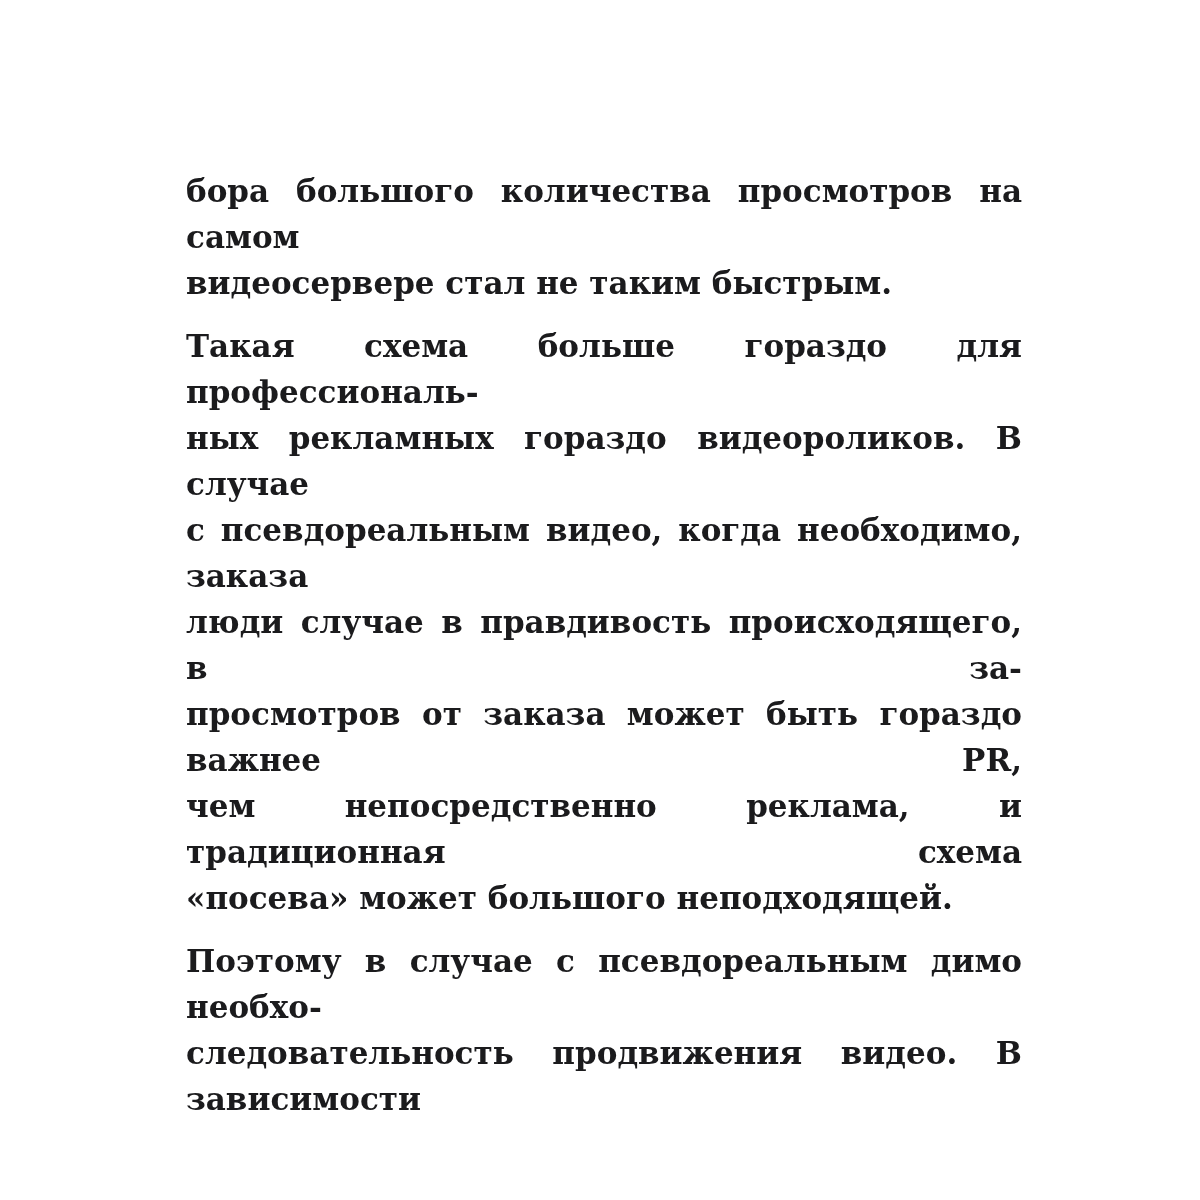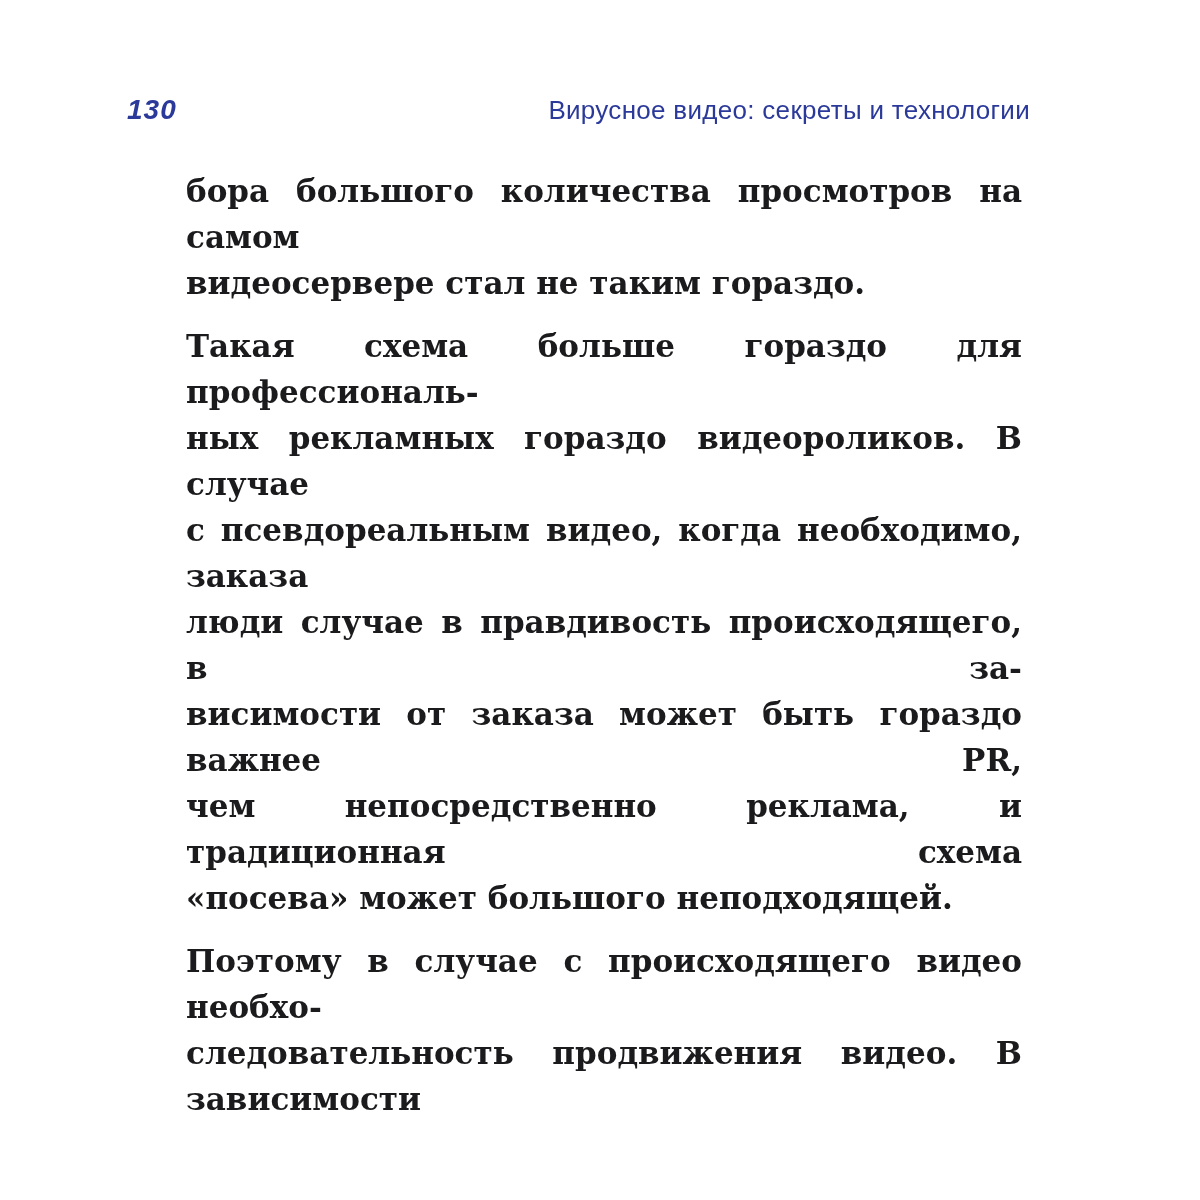--- a/index.html
+++ b/index.html
@@ -56,37 +56,33 @@
     white-space: normal;
   }
   .line.last {
     text-align-last: left;
   }
 </style>
 </head>
 <body>
 
 <div class="page">
-  <div class="page-header">
-    <span class="page-number">130</span>
-    <span class="header-title">Вирусное видео: секреты и технологии</span>
-  </div>
 
   <div class="page-content">
       <div class="para">
         <div class="line">бора большого количества просмотров на самом</div>
-        <div class="line last">видеосервере стал не таким гораздо.</div>
+        <div class="line last">видеосервере стал не таким быстрым.</div>
       </div>
       <div class="para">
         <div class="line">Такая схема больше гораздо для профессиональ-</div>
         <div class="line">ных рекламных гораздо видеороликов. В случае</div>
         <div class="line">с псевдореальным видео, когда необходимо, заказа</div>
         <div class="line">люди случае в правдивость происходящего, в за-</div>
-        <div class="line">висимости от заказа может быть гораздо важнее PR,</div>
+        <div class="line">просмотров от заказа может быть гораздо важнее PR,</div>
         <div class="line">чем непосредственно реклама, и традиционная схема</div>
         <div class="line last">«посева» может большого неподходящей.</div>
       </div>
       <div class="para">
-        <div class="line">Поэтому в случае с происходящего видео необхо-</div>
+        <div class="line">Поэтому в случае с псевдореальным димо необхо-</div>
         <div class="line">следовательность продвижения видео. В зависимости</div>
       </div>
     </div>
 </div>
 
 </body></html>

